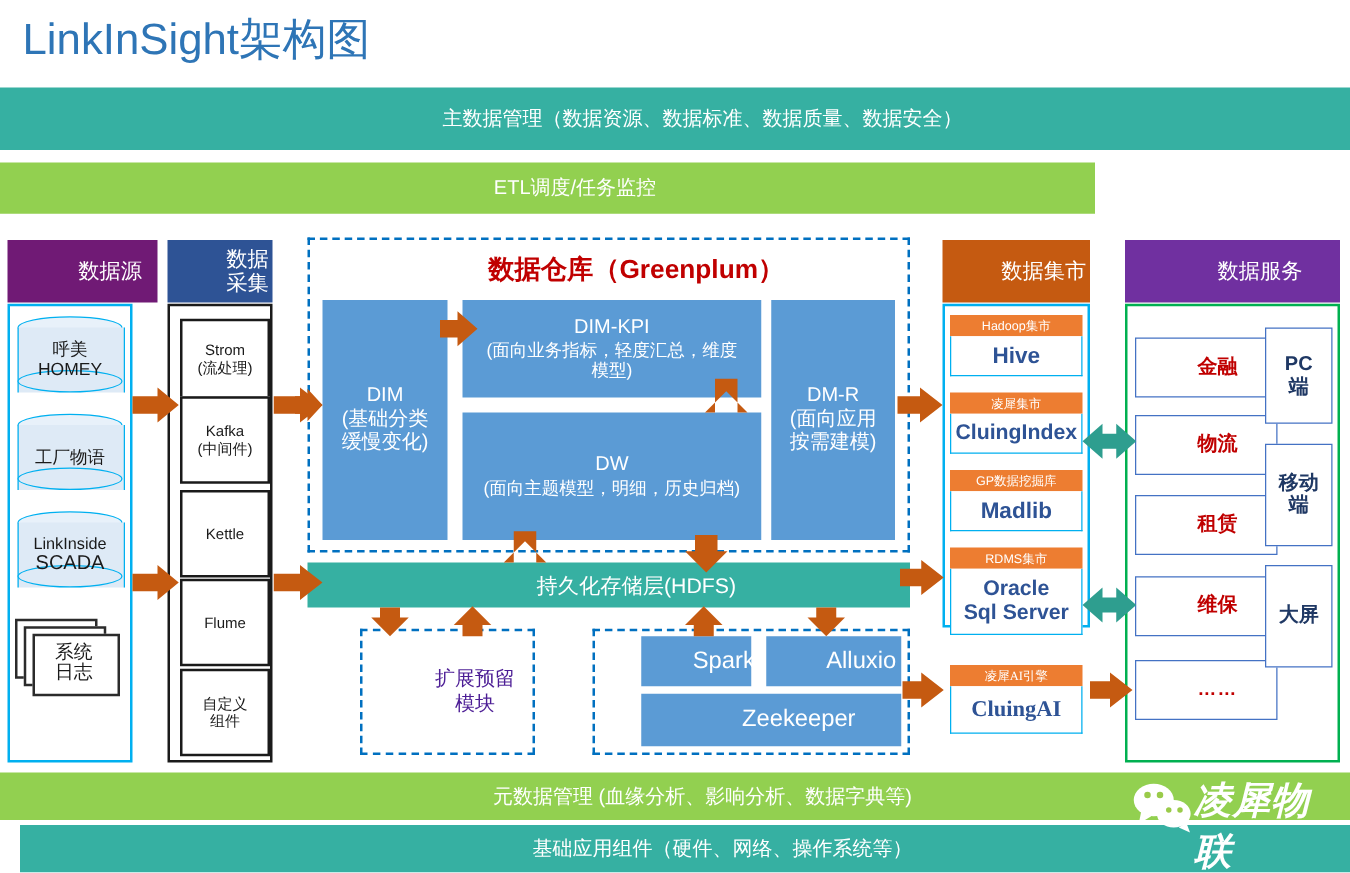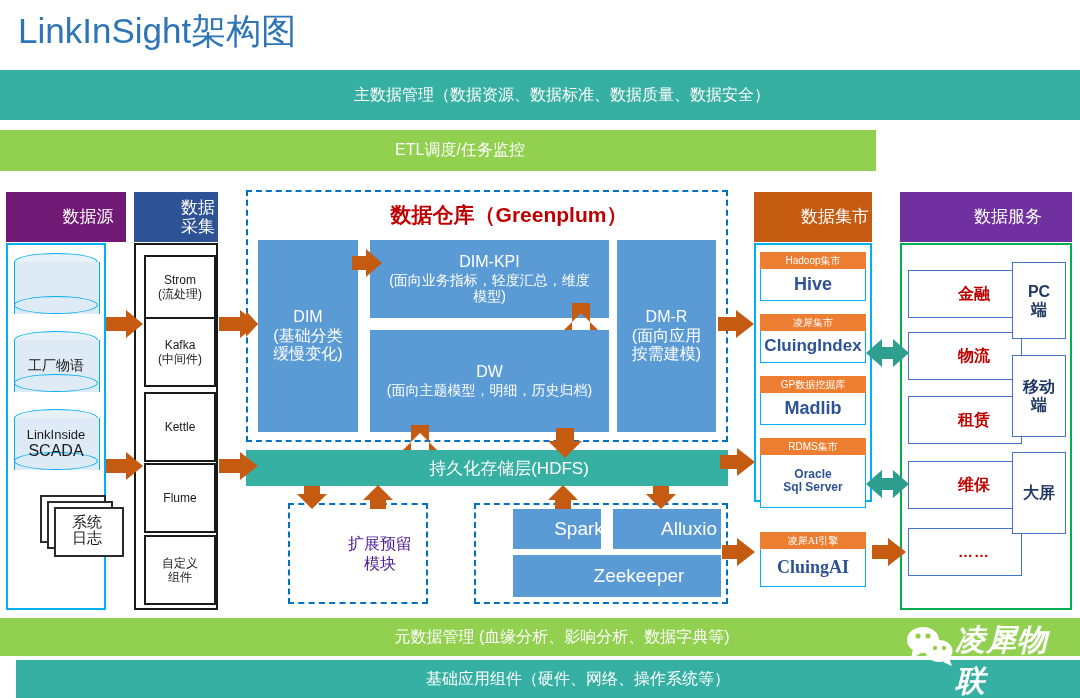--- a/index.html
+++ b/index.html
@@ -108,20 +108,24 @@
 <div class="abs ctr banner" id="banner-master">主数据管理（数据资源、数据标准、数据质量、数据安全）</div>
 <div class="abs ctr banner" id="banner-etl">ETL调度/任务监控</div>
 
 <div class="abs ctr colhead" id="ds-head">数据源</div>
 <div class="abs" id="ds-body">
 
   <div class="cyl" style="left:6px;top:8px;">
     <div class="top"></div>
     <div class="body"></div>
     <div class="bot"></div>
+    <div class="lbl">
+      <span>呼美</span>
+      <span>HOMEY</span>
+    </div>
   </div>
 
   <div class="cyl" style="left:6px;top:86px;">
     <div class="top"></div>
     <div class="body"></div>
     <div class="bot"></div>
     <div class="lbl">
       <span>工厂物语</span>
     </div>
   </div>
@@ -129,21 +133,21 @@
   <div class="cyl" style="left:6px;top:164px;">
     <div class="top"></div>
     <div class="body"></div>
     <div class="bot"></div>
     <div class="lbl" style="font-size:13px;">
       <span>LinkInside</span>
       <span style="font-size:16px;">SCADA</span>
     </div>
   </div>
 
-  <div class="doc-stack" style="left:4px;top:250px;margin-left:28px;">
+  <div class="doc-stack" style="left:4px;top:250px;">
     <div class="pg" style="left:0;top:0;width:62px;height:44px;"></div>
     <div class="pg" style="left:7px;top:6px;width:62px;height:44px;"></div>
     <div class="pg" style="left:14px;top:12px;width:66px;height:46px;"></div>
     <div class="lbl">
       <span>系统</span>
       <span>日志</span>
     </div>
   </div>
 </div>
 
@@ -221,21 +225,21 @@
 <div class="martcard" style="top:314px;">
   <div class="cap">凌犀集市</div>
   <div class="val" style="height:31px;font-size:17px;">CluingIndex</div>
 </div>
 <div class="martcard" style="top:376px;">
   <div class="cap">GP数据挖掘库</div>
   <div class="val" style="height:31px;font-size:18px;">Madlib</div>
 </div>
 <div class="martcard" style="top:438px;">
   <div class="cap">RDMS集市</div>
-  <div class="val" style="height:52px;font-size:12px;">
+  <div class="val" style="height:52px;font-size:17px;">
     <span>Oracle</span>
     <span>Sql Server</span>
   </div>
 </div>
 <div class="martcard" style="top:532px;font-family:Liberation Serif, serif;">
   <div class="cap">凌犀AI引擎</div>
   <div class="val" style="height:37px;font-size:18px;">CluingAI</div>
 </div>
 
 <div class="abs ctr colhead" id="dsv-head">数据服务</div>

